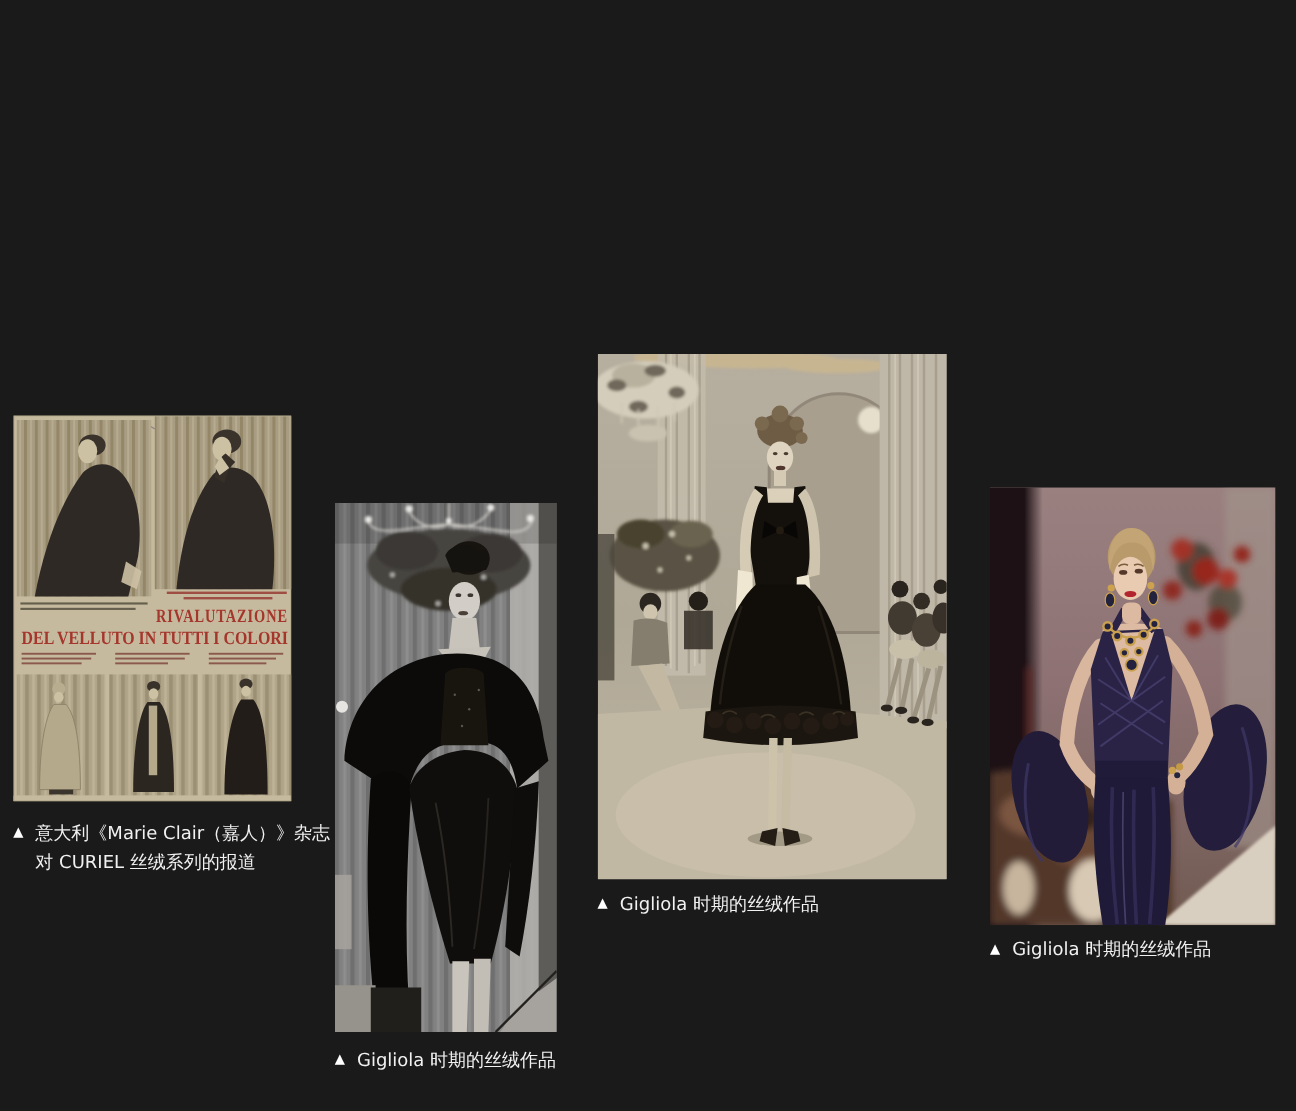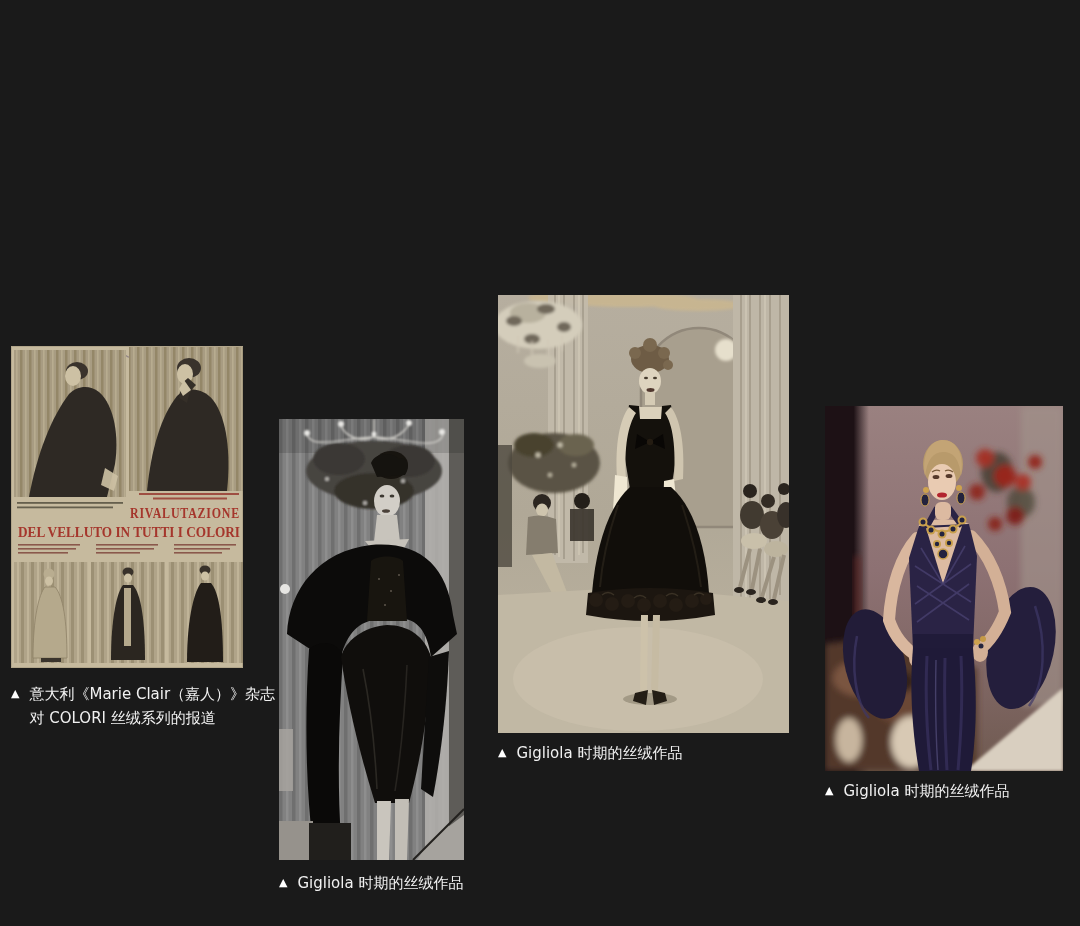--- a/index.html
+++ b/index.html
@@ -100,21 +100,21 @@
         <ellipse cx="194" cy="230" rx="4" ry="4.5" fill="#cdc1a4"></ellipse>
         <path d="M176,316 C176,270 184,244 190,237 L200,237 C208,246 212,272 212,316 Z" fill="#221d18"></path>
         <rect x="0" y="317" width="232" height="5" fill="#c6ba9e"></rect>
         <rect x="0.5" y="0.5" width="231" height="321" fill="none" stroke="#8d8166" stroke-width="1" opacity=".35"></rect>
       </svg>
     </div>
     <figcaption class="cap">
       <span class="marker">▲</span>
       <span class="cap-text">
         <span class="cap-line">意大利《Marie Clair（嘉人）》杂志</span>
-        <span class="cap-line">对 COLORI 丝绒系列的报道</span>
+        <span class="cap-line">对 CURIEL 丝绒系列的报道</span>
       </span>
     </figcaption>
   </figure>
 
   <figure class="fig2">
     <div class="photo">
       <svg viewBox="0 0 185 441">
         <defs>
           <pattern id="cstripe" width="13" height="14" patternUnits="userSpaceOnUse">
             <rect width="13" height="14" fill="#818181"></rect>

